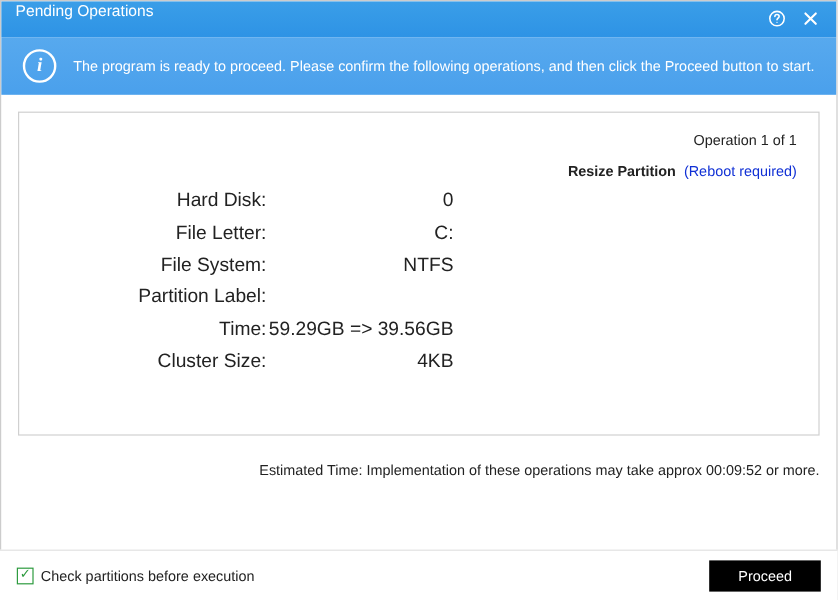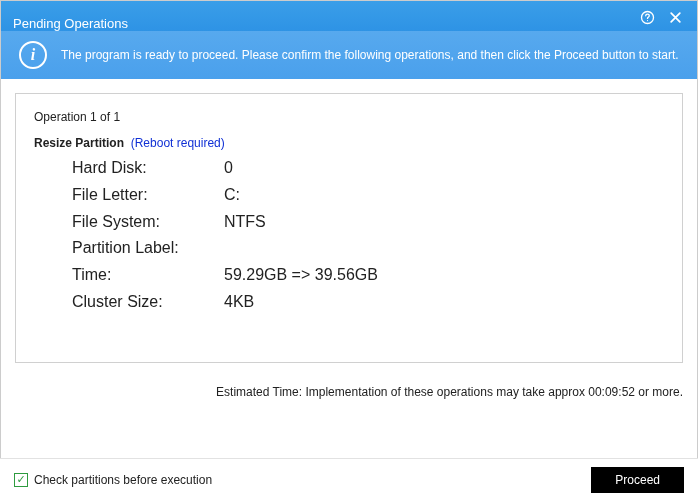--- a/index.html
+++ b/index.html
@@ -10,21 +10,21 @@
     width: 698px;
     height: 500px;
     overflow: hidden;
     border: 1px solid #ccc;
   }
   .titlebar {
     height: 30px;
     background: linear-gradient(to bottom, #3a9ee8, #2e93e5);
     color: #fff;
     display: flex;
-    align-items: flex-end;
+    align-items: flex-start;
     padding: 0 8px 0 12px;
   }
   .titlebar .title { flex: 1; font-size: 13px; }
   .titlebar .tb-icon {
     width: 28px;
     height: 28px;
     display: flex;
     align-items: center;
     justify-content: center;
     cursor: pointer;
@@ -53,20 +53,21 @@
   }
   .content-wrap {
     padding: 14px 14px 10px 14px;
   }
   .details-box {
     border: 1px solid #d0d0d0;
     background: #fff;
     height: 270px;
     padding: 16px 18px;
     color: #222;
+    text-align: right;
   }
   .op-counter { margin-bottom: 12px; font-size: 12px; }
   .op-title { font-weight: bold; font-size: 12px; }
   .op-note { color: #1030d5; font-weight: normal; }
   .kv-table {
     margin-left: 36px;
     margin-top: 4px;
     font-size: 16px;
     line-height: 1.55;
   }

